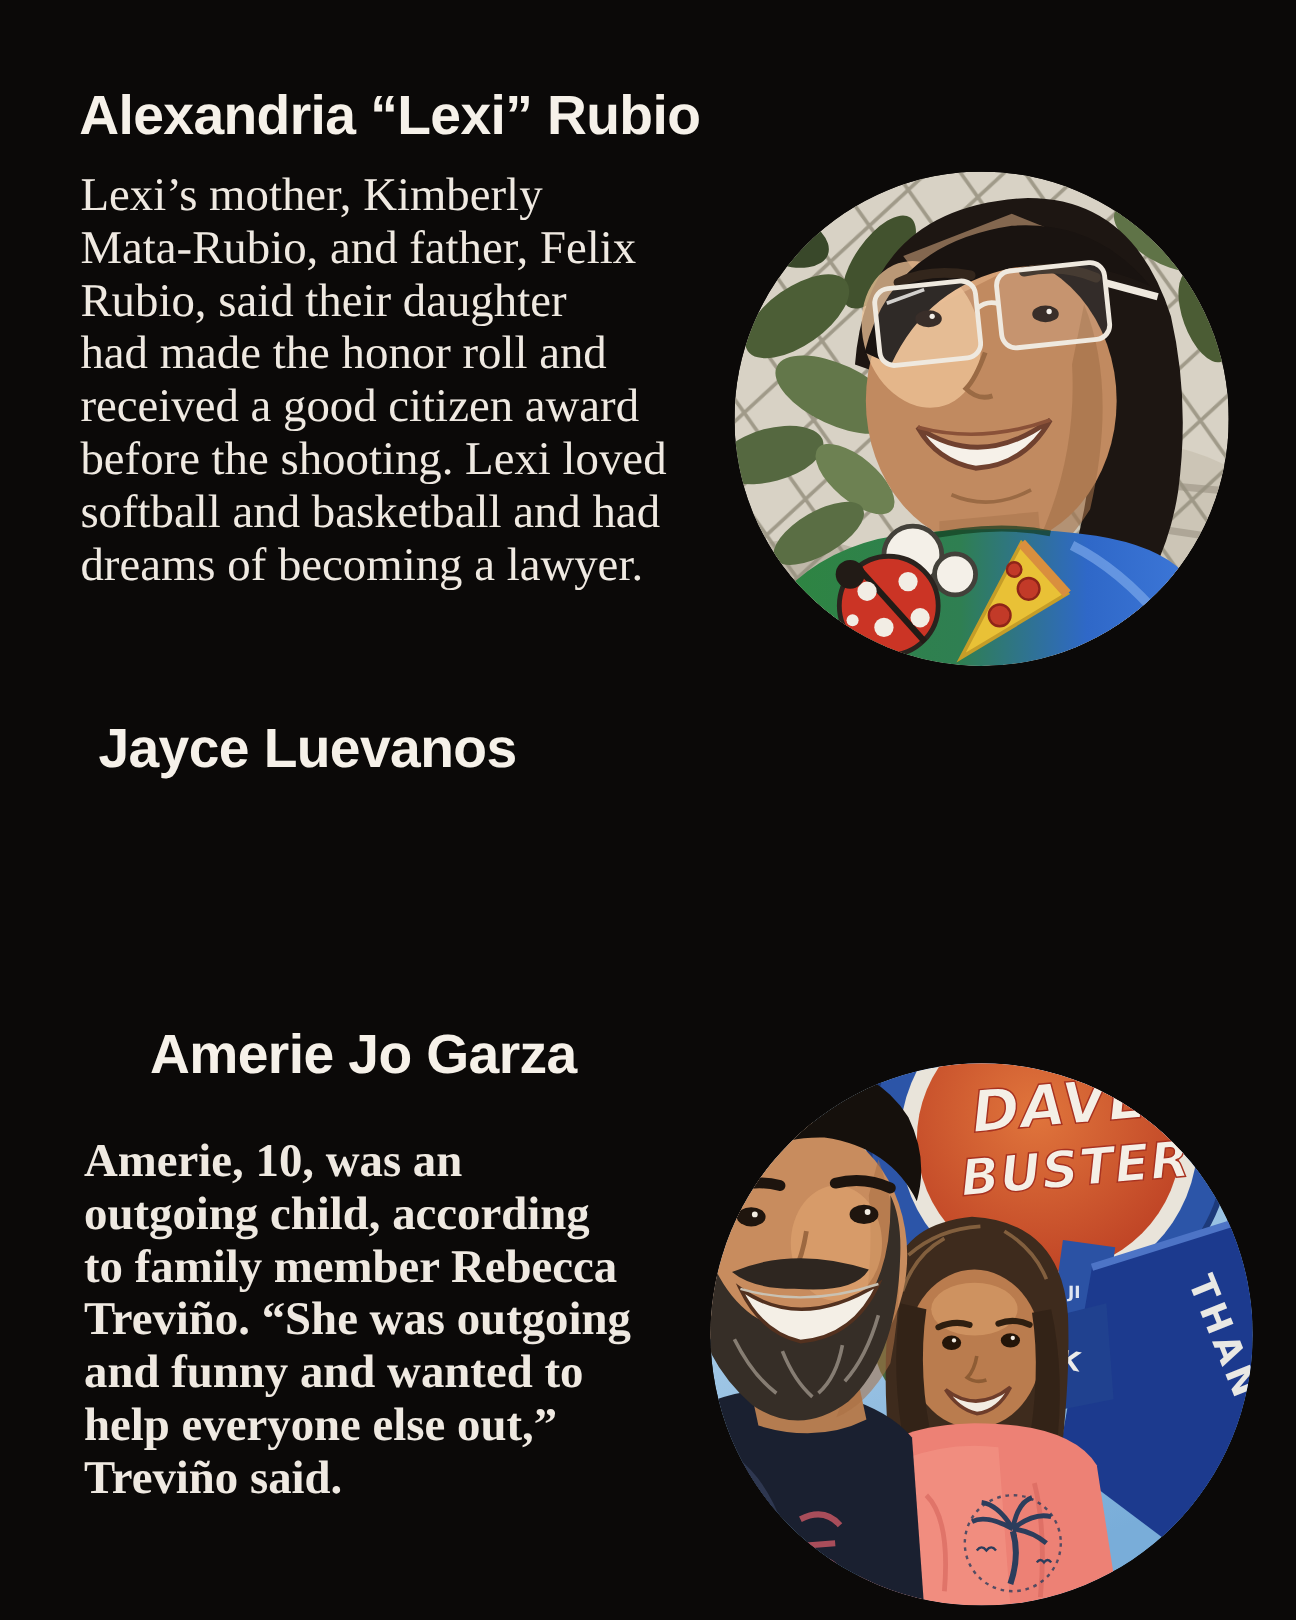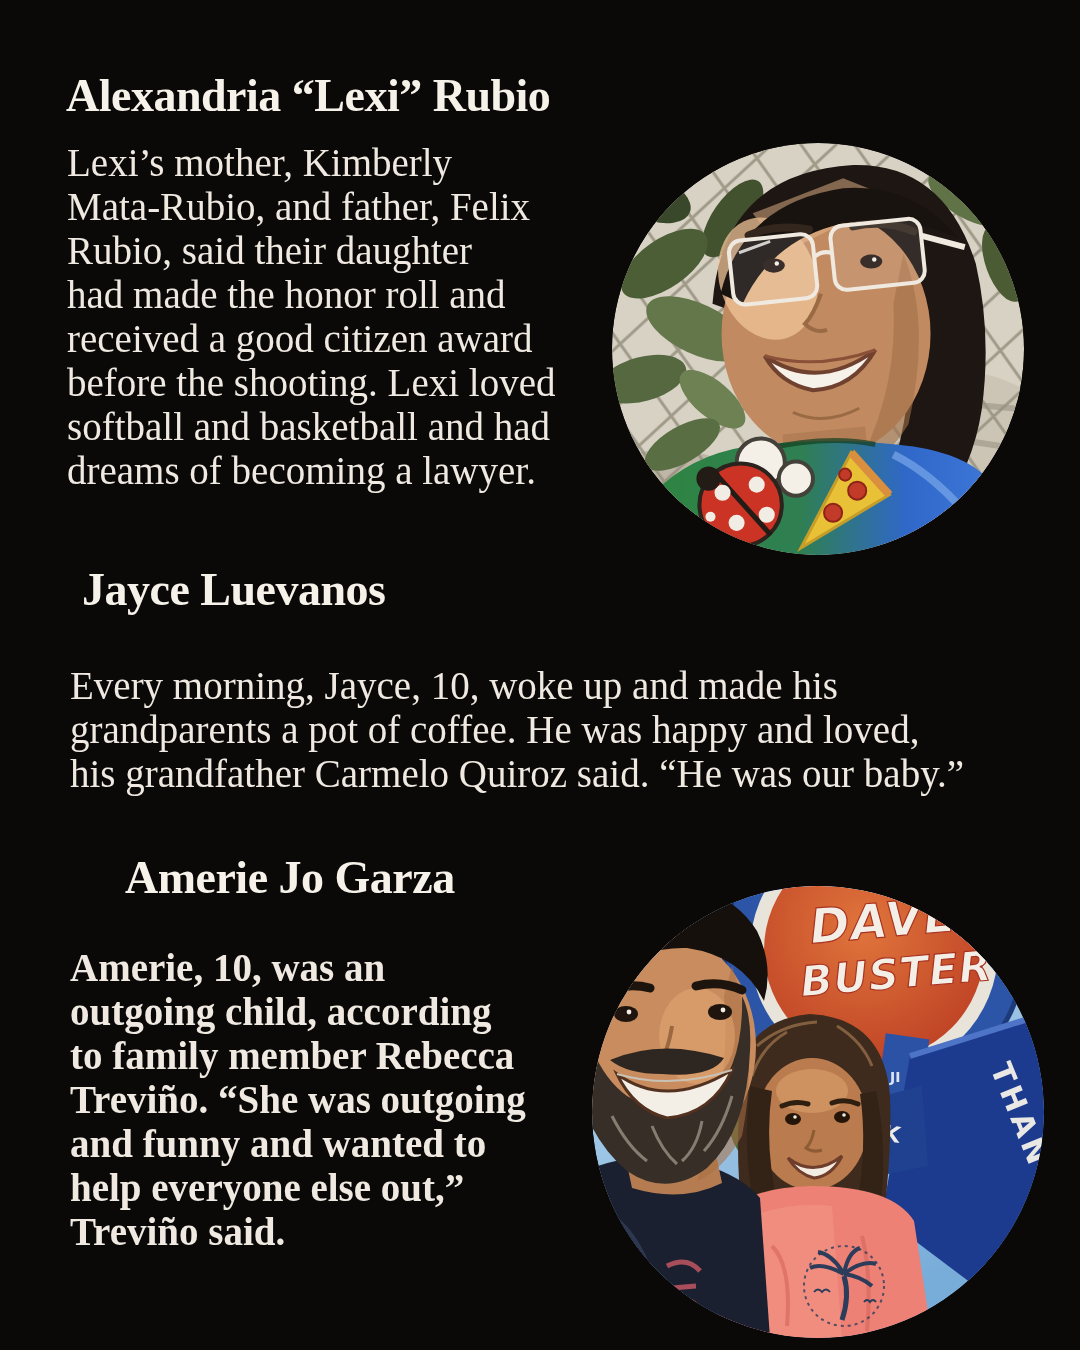--- a/index.html
+++ b/index.html
@@ -6,21 +6,21 @@
   .canvas{
     position:relative;
     width:1080px;height:1350px;
     background:#0b0908;
     overflow:hidden;
     font-family:"Liberation Serif",serif;
   }
   .title{
     position:absolute;
     margin:0;
-    font-family:Liberation Serif, serif;
+    font-family:Liberation Sans, sans-serif;
     font-weight:700;
     font-size:46px;
     line-height:1.15;
     letter-spacing:-0.5px;
     color:#f6f1e9;
     white-space:nowrap;
   }
   .bio{
     position:absolute;
     margin:0;
@@ -32,21 +32,21 @@
   }
   .photo{
     position:absolute;
     border-radius:50%;
     overflow:hidden;
   }
   .photo svg{display:block;}
   #t1{left:66px;top:70px;}
   #b1{left:67px;top:141px;width:560px;}
   #p1{left:612px;top:143px;width:412px;height:412px;}
-  #t2{left:82px;top:564px;text-align:center;}
+  #t2{left:82px;top:597px;text-align:center;}
   #b2{left:70px;top:664px;width:1000px;}
   #t3{left:80px;top:852px;margin-left:45px;}
   #b3{left:70px;top:946px;width:545px;font-weight:bold;}
   #p2{left:592px;top:886px;width:452px;height:452px;}
 </style>
 </head>
 <body>
 
 <div class="canvas">
 
@@ -150,23 +150,20 @@
           <path d="M10 -50 L48 -8" stroke="#d98f3e" stroke-width="8"></path>
           <circle cx="-8" cy="10" r="9" fill="#c23a28" stroke="#8e2418" stroke-width="2"></circle>
           <circle cx="16" cy="-12" r="9" fill="#c23a28" stroke="#8e2418" stroke-width="2"></circle>
           <circle cx="4" cy="-28" r="6" fill="#c23a28" stroke="#8e2418" stroke-width="2"></circle>
         </g>
       </g>
     </svg>
   </div>
 
   <h1 id="t2" class="title">Jayce Luevanos</h1>
-  <p id="b2" class="bio">Every morning, Jayce, 10, woke up and made his
-grandparents a pot of coffee. He was happy and loved,
-his grandfather Carmelo Quiroz said. “He was our baby.”</p>
 
   <h1 id="t3" class="title">Amerie Jo Garza</h1>
   <p id="b3" class="bio">Amerie, 10, was an
 outgoing child, according
 to family member Rebecca
 Treviño. “She was outgoing
 and funny and wanted to
 help everyone else out,”
 Treviño said.</p>
 

